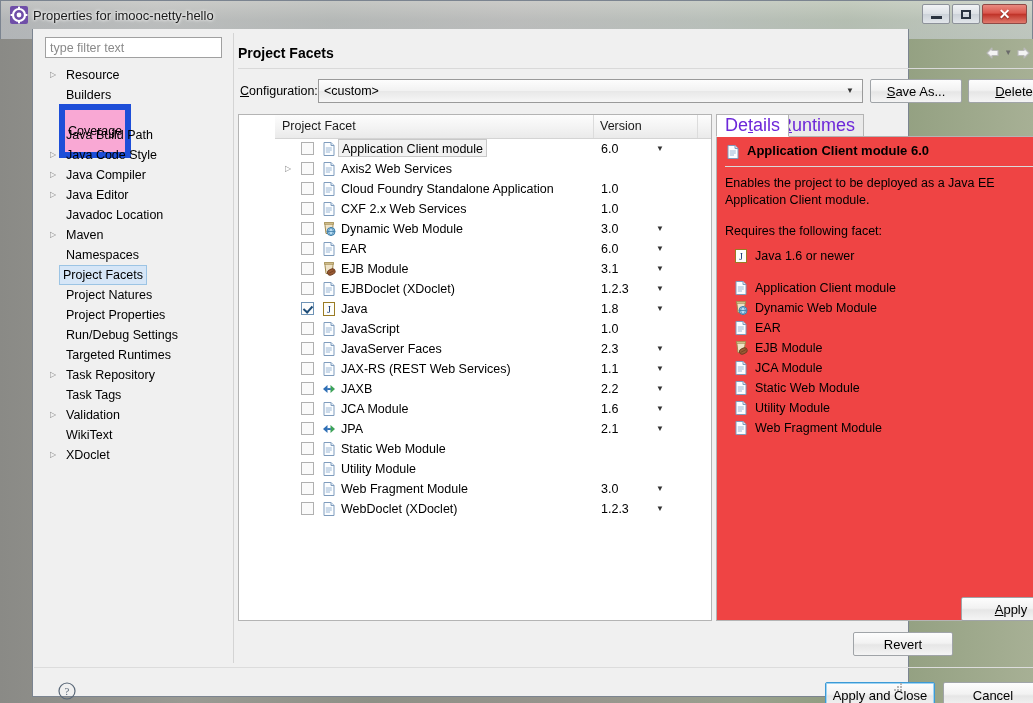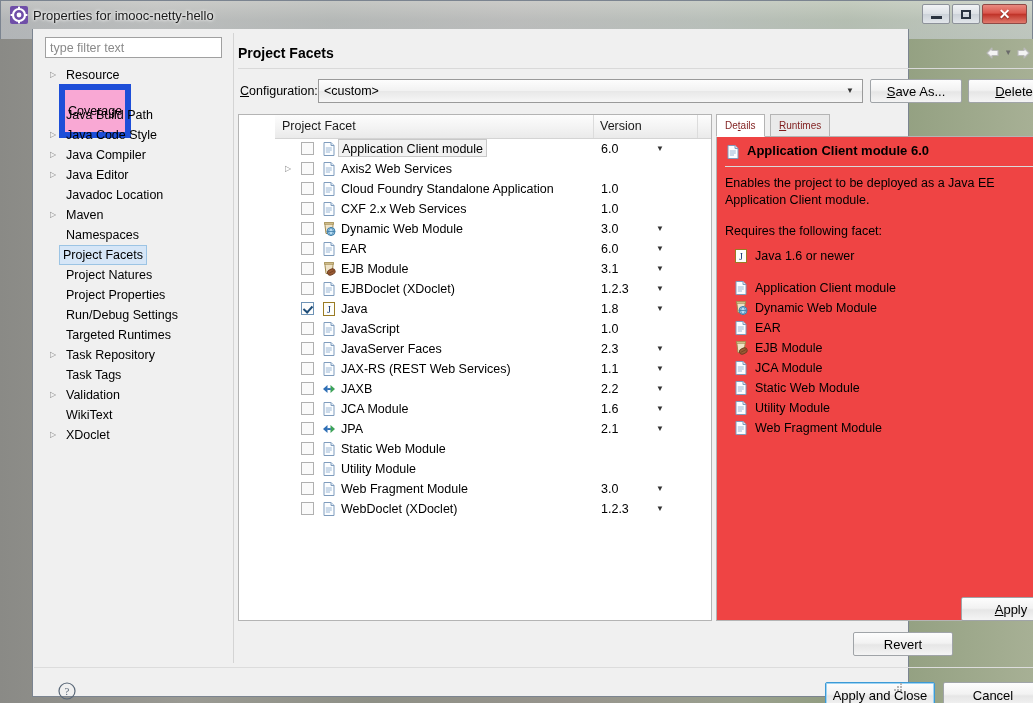--- a/index.html
+++ b/index.html
@@ -145,21 +145,21 @@
     padding:0 3px;margin-left:-3px;box-sizing:border-box;
   }
   .fver{position:absolute;left:326px;top:0;height:20px;line-height:20px;font-size:12.5px;}
   .fcaret{position:absolute;left:381px;top:0;height:20px;line-height:20px;font-size:8px;color:#333;}
 
   
   #details-pane{position:absolute;left:478px;top:79px;width:344px;height:507px;}
   #tabs{position:relative;height:23px;}
   .tab{
     position:absolute;top:0;height:23px;box-sizing:border-box;
-    font-size:10px;line-height:21px;padding:0 8px;color:#7f1d1d;
+    font-size:18px;line-height:21px;padding:0 8px;color:#6d28d9;
   }
   .tab u{text-decoration:underline;}
   .tab.active{left:0;background:#fff;border:1px solid #b4b4b4;border-bottom:1px solid #fff;z-index:3;}
   .tab.inactive{left:54px;background:#eaeaea;border:1px solid #b4b4b4;z-index:2;}
   #details-box{
     position:absolute;left:0;top:22px;width:344px;height:485px;
     border:1px solid #b4b4b4;background:#ef4444;box-sizing:border-box;
   }
   #det-header{position:relative;height:30px;}
   #det-hicon{position:absolute;left:8px;top:7px;width:16px;height:16px;}
@@ -217,20 +217,21 @@
       <span class="wglyph">✕</span>
     </div>
   </div>
 
   <div id="dialog-body">
 
     <div id="leftpane">
       <input id="filter-input" type="text" placeholder="type filter text" style="">
       <div id="nav-tree">
           <div class="nav-item"><span class="twisty">▷</span><span class="lbl">Resource</span></div>
+          <div class="nav-item"><span class="lbl">Builders</span></div>
           <div class="nav-item sel2"><span class="lbl">Coverage</span></div>
           <div class="nav-item"><span class="lbl">Java Build Path</span></div>
           <div class="nav-item"><span class="twisty">▷</span><span class="lbl">Java Code Style</span></div>
           <div class="nav-item"><span class="twisty">▷</span><span class="lbl">Java Compiler</span></div>
           <div class="nav-item"><span class="twisty">▷</span><span class="lbl">Java Editor</span></div>
           <div class="nav-item"><span class="lbl">Javadoc Location</span></div>
           <div class="nav-item"><span class="twisty">▷</span><span class="lbl">Maven</span></div>
           <div class="nav-item"><span class="lbl">Namespaces</span></div>
           <div class="nav-item sel"><span class="lbl">Project Facets</span></div>
           <div class="nav-item"><span class="lbl">Project Natures</span></div>

